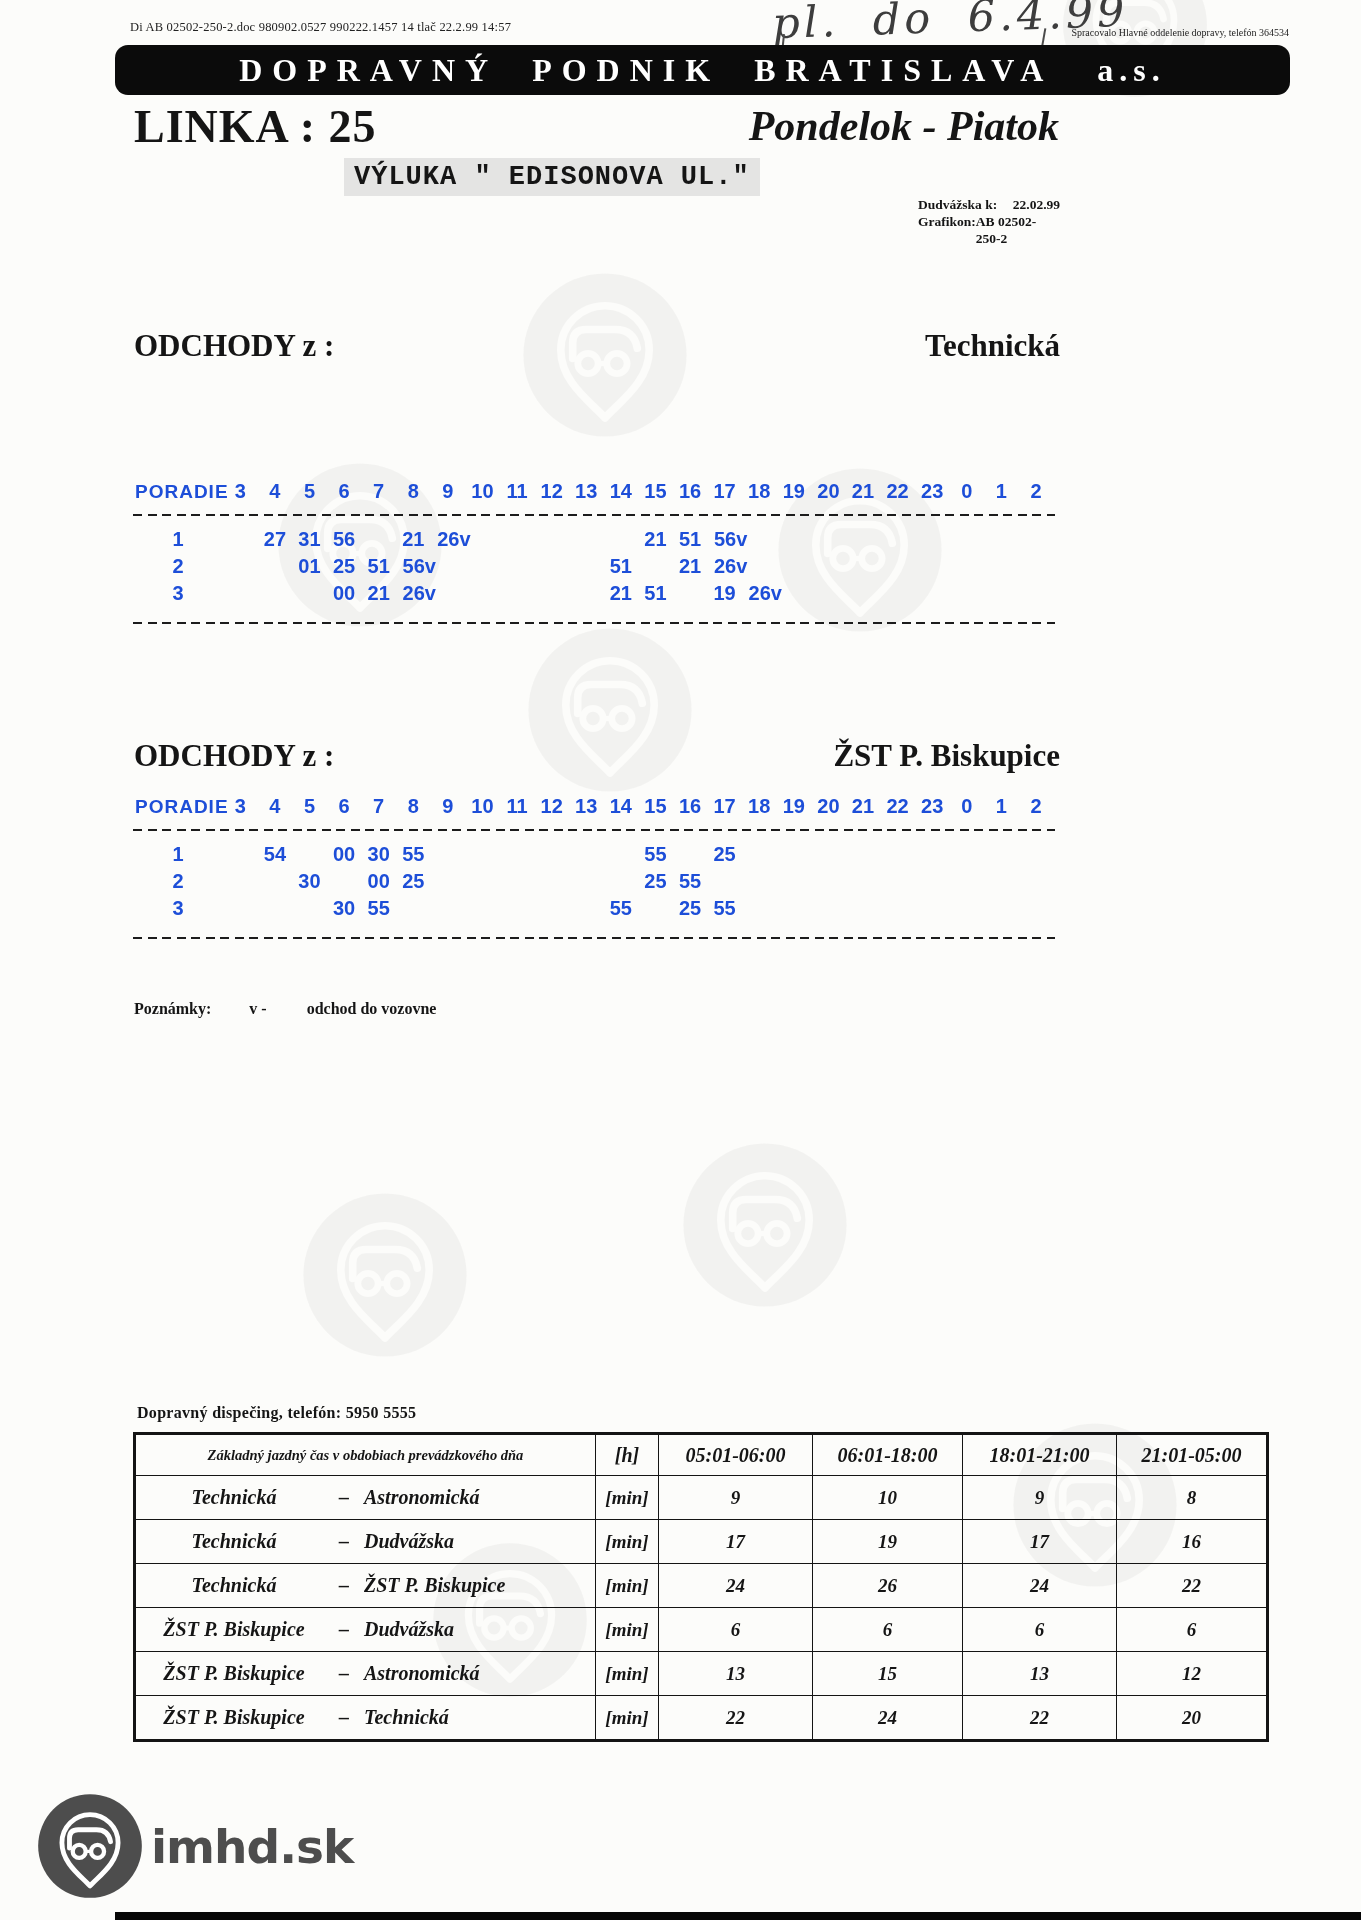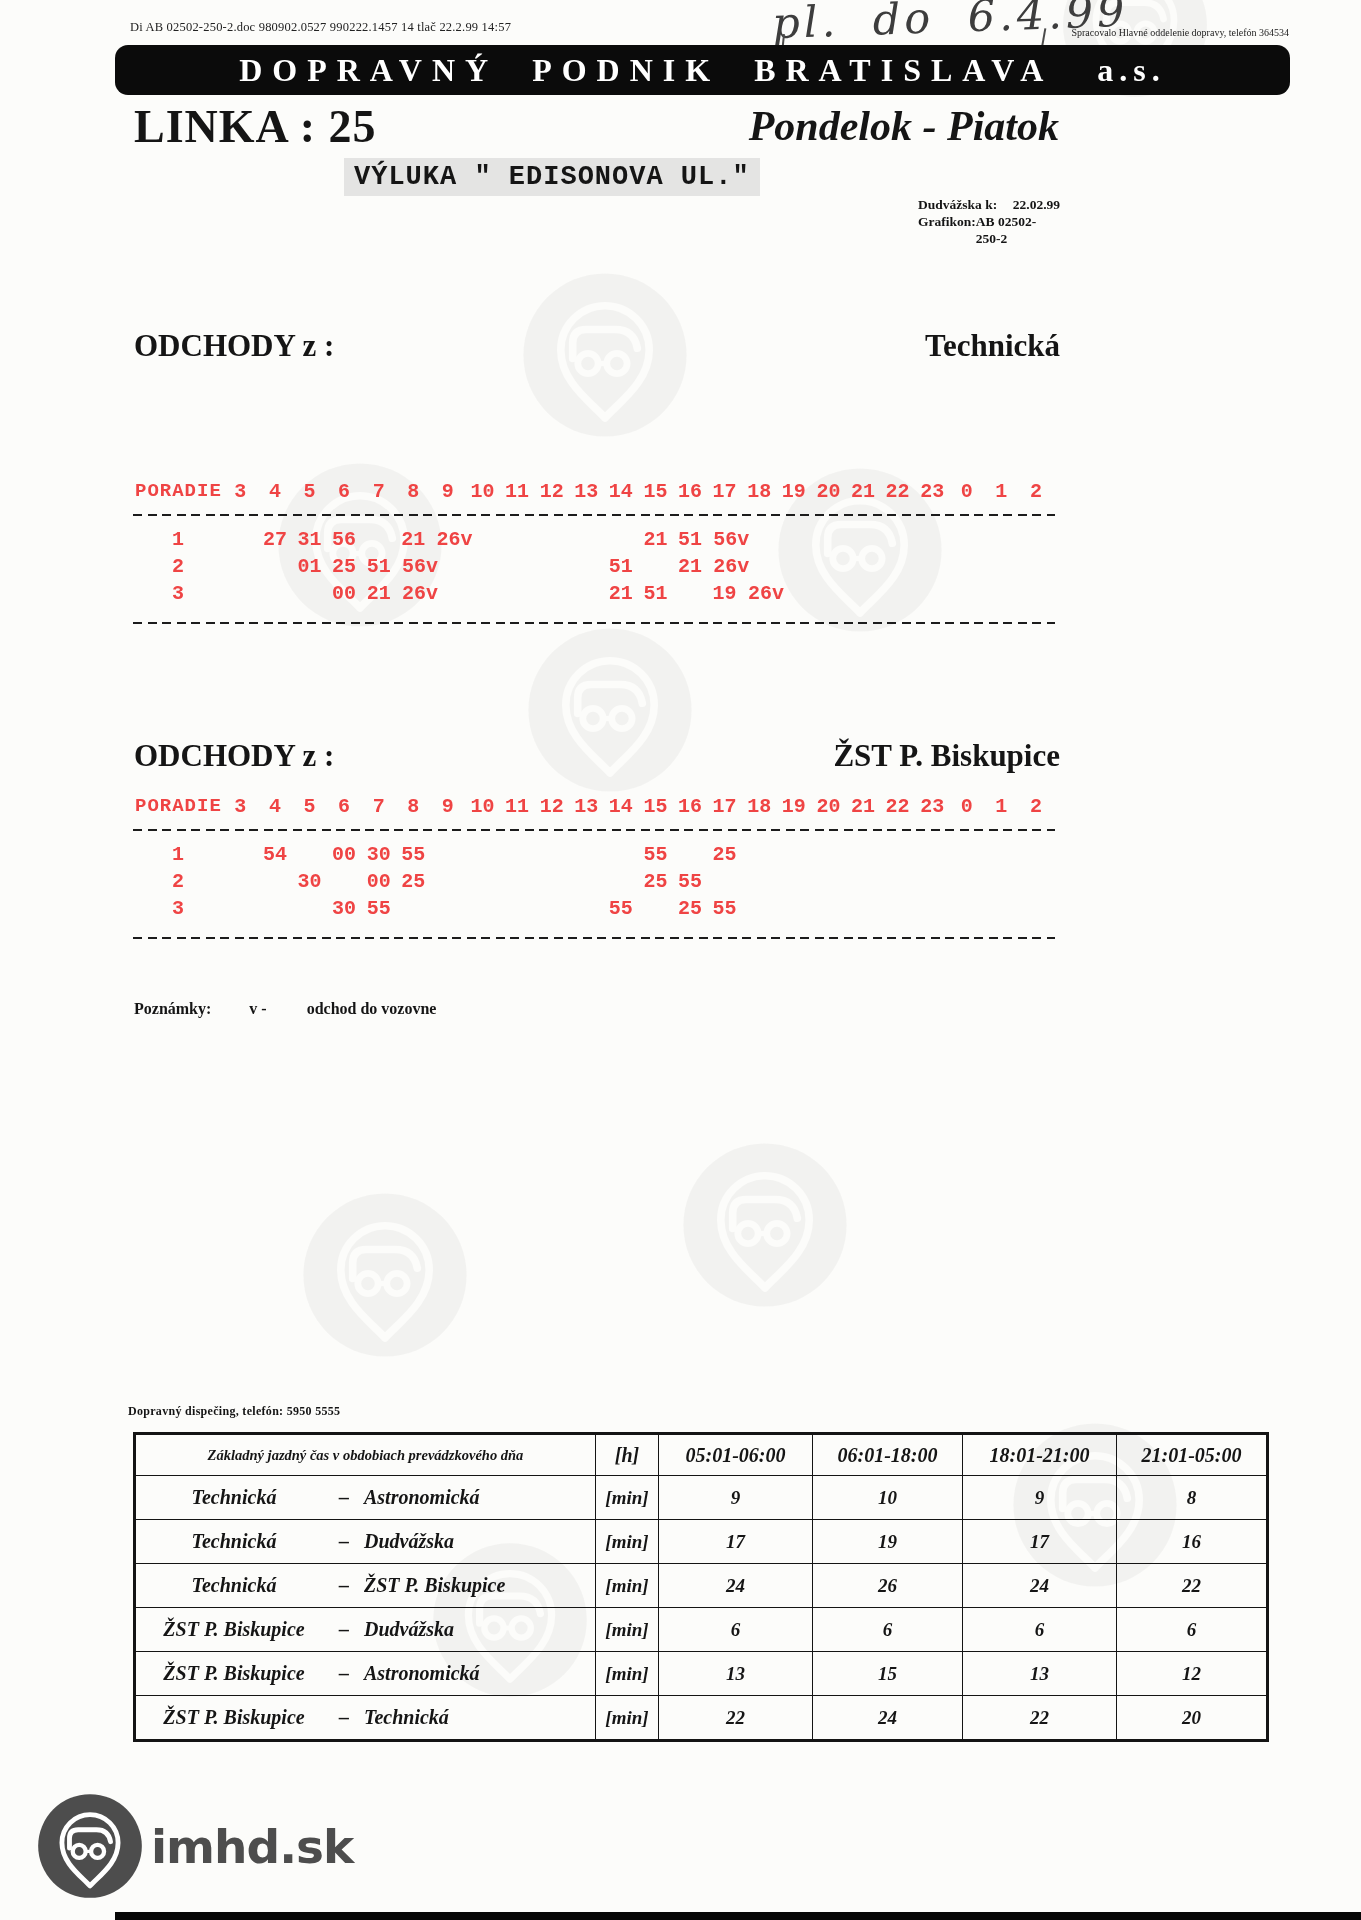--- a/index.html
+++ b/index.html
@@ -38,39 +38,39 @@
   .procrow{display:flex;justify-content:space-between;line-height:17px;}
   
   .sec-title{
     position:absolute;left:134px;width:926px;display:flex;justify-content:space-between;
     align-items:baseline;font-size:31px;font-weight:bold;white-space:nowrap;gap:8px;
   }
   .sec-title.sec1{top:328px;}
   .sec-title.sec2{top:738px;}
   .mono-table{
     position:absolute;left:133px;width:922px;
-    font-family:Liberation Mono, monospace;font-size:20px;font-weight:bold;color:#ef4444;
+    font-family:Liberation Sans, sans-serif;font-size:20px;font-weight:bold;color:#1d4ed8;
   }
   .mono-table.t1{top:478px;}
   .mono-table.t2{top:793px;}
   .trow{display:grid;grid-template-columns:90px repeat(24,34.6px);height:27px;line-height:27px;}
   .tcell{text-align:center;white-space:nowrap;}
   .tcell.vshift{transform:translateX(6px);}
   .pcell{text-align:left;padding-left:2px;font-size:19px;letter-spacing:1px;}
   .dash{
     height:2px;margin:9px 0 10px 0;
     background:repeating-linear-gradient(90deg,#1c1c1c 0 9px,transparent 9px 14.5px);
   }
   .dash.bottom{margin-top:15px;}
   
   .notes{position:absolute;left:134px;top:988px;font-size:16px;font-weight:bold;white-space:nowrap;margin-top:12px;}
   .note-sym{margin-left:34px;}
   .note-text{margin-left:36px;}
   
-  .dispatch{position:absolute;left:128px;top:1404px;font-size:12px;font-weight:bold;letter-spacing:.3px;}
+  .dispatch{position:absolute;left:137px;top:1404px;font-size:16px;font-weight:bold;letter-spacing:.3px;}
   table.ttable{
     position:absolute;left:133px;top:1432px;width:1133px;table-layout:fixed;
     border-collapse:collapse;font-weight:bold;background:transparent;font-style:italic;
   }
   table.ttable th,table.ttable td{border:1.6px solid #141414;text-align:center;padding:0;}
   table.ttable{border:3px solid #141414;}
   th.th-desc{font-size:14.5px;height:40px;}
   th.th-unit,th.th-period{font-size:20px;}
   td.cell-unit{font-size:19px;}
   td.cell-val{font-size:19px;height:43px;}

